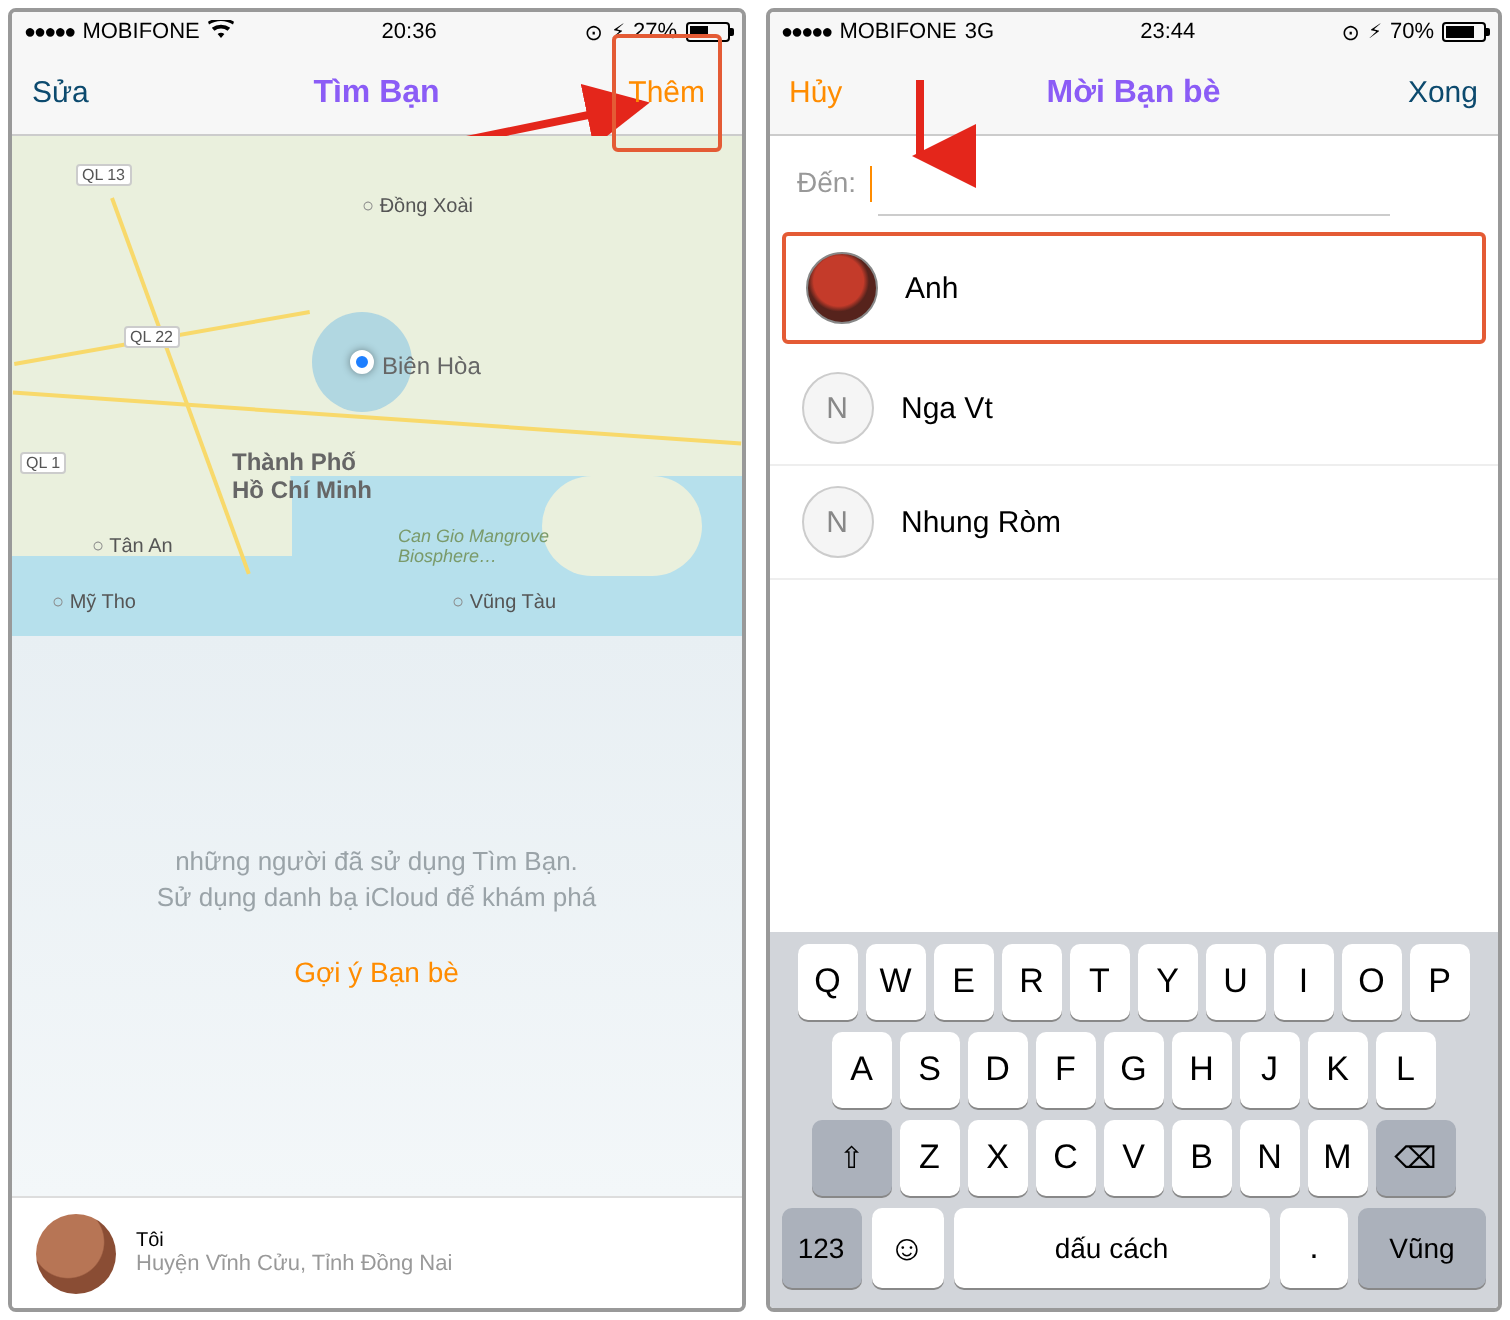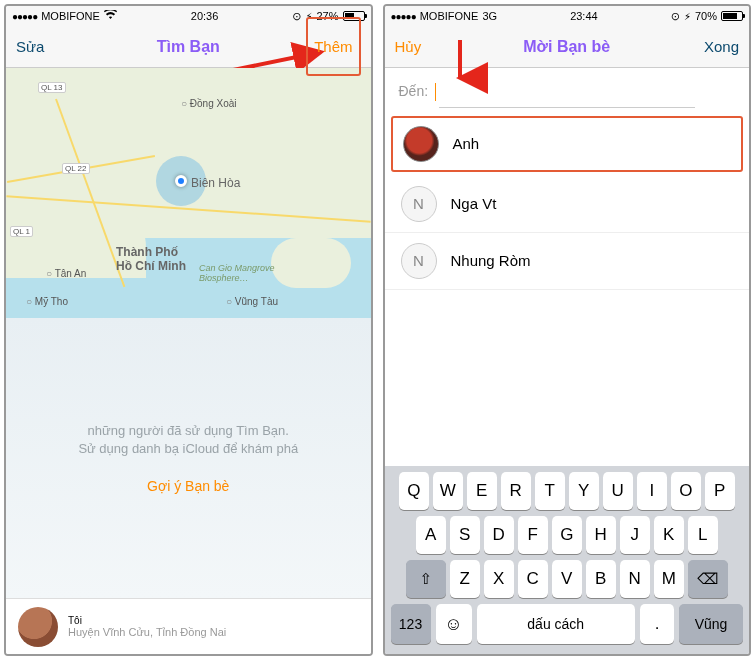--- a/index.html
+++ b/index.html
@@ -128,21 +128,21 @@
     <div class="road" style="left:0; top:100px; width:150px; transform:rotate(-10deg);"></div>
     <div class="road-label" style="left:32px; top:14px;">QL 13</div>
     <div class="road-label" style="left:16px; top:95px;margin-left:40px;">QL 22</div>
     <div class="road-label" style="left:4px; top:158px;">QL 1</div>
 
     <div class="pin-outer" style="left:150px; top:88px;"></div>
     <div class="pin-inner" style="left:169px; top:107px;"></div>
     <div class="main-city" style="left:185px; top:108px;">Biên Hòa</div>
 
     <div class="city" style="left:175px; top:30px;">Đồng Xoài</div>
-    <div style="position:absolute; left:110px; top:177px; font-size:12px; color:#666; font-weight:600;">
+    <div style="position:absolute; left:110px; top:156px; font-size:12px; color:#666; font-weight:600;">
       <div>Thành Phố</div>
       <div>Hồ Chí Minh</div>
     </div>
     <div class="city" style="left:40px; top:200px;">Tân An</div>
     <div class="city" style="left:20px; top:228px;">Mỹ Tho</div>
     <div class="city" style="left:220px; top:228px;">Vũng Tàu</div>
     <div style="position:absolute; left:170px; top:195px; font-size:9px; color:#7a9a6a; font-style:italic;margin-left:23px;">
       <div>Can Gio Mangrove</div>
       <div>Biosphere…</div>
     </div>

